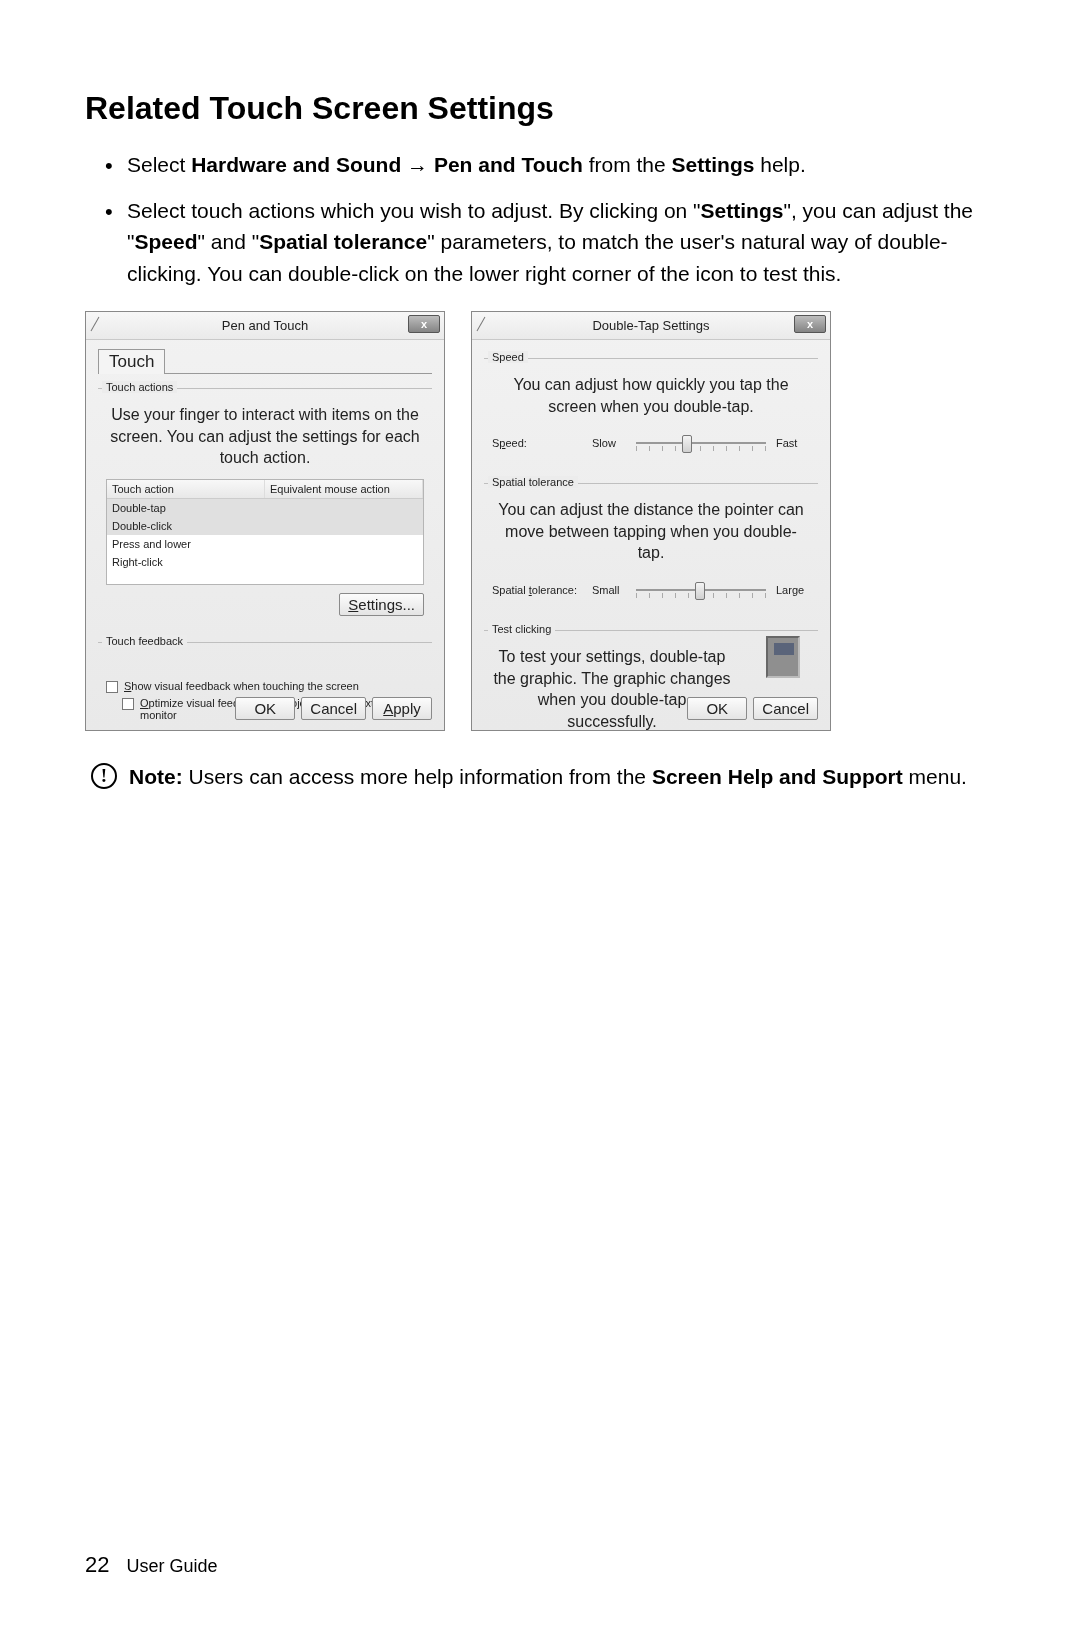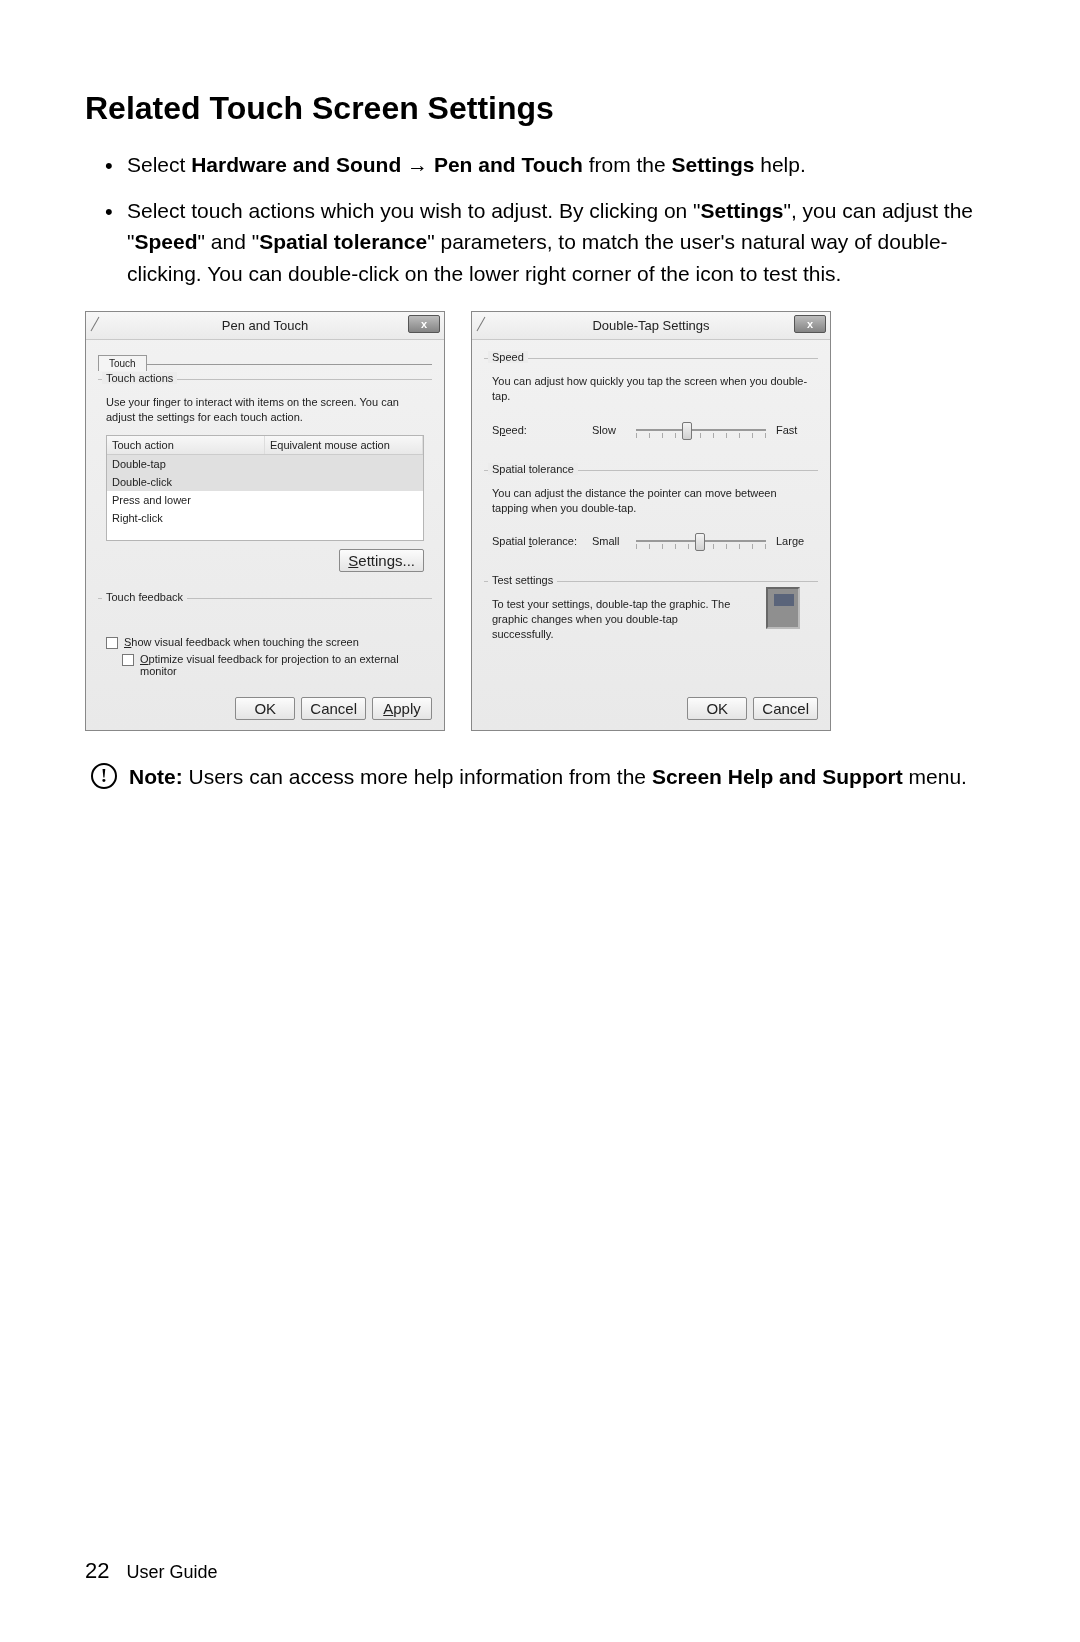--- a/index.html
+++ b/index.html
@@ -92,23 +92,23 @@
     padding: 8px 12px 10px 12px;
     position: absolute;
     top: 28px; left:0; right:0; bottom:0;
   }
   .tab {
     display:inline-block;
     border:1px solid #999;
     border-bottom:none;
     background:#f4f4f4;
     padding:2px 10px;
-    font-size:10px;
+    font-size:17px;
     position:relative;
-    top:7px;
+    top:1px;
     z-index:2;
   }
   .tabline {
     border-top:1px solid #999;
     margin-top:0;
   }
   .group {
     margin-top:10px;
     position:relative;
     padding:16px 8px 10px 8px;
@@ -120,21 +120,21 @@
     background: #ececec;
     padding:0 4px;
     font-size:11px;
   }
   .group::before{
     content:"";
     position:absolute;
     left:0;right:0;top:0;
     border-top:1px solid #bfbfbf;
   }
-  .desc { font-size:11px; line-height:1.35; }
+  .desc { font-size:16px; line-height:1.35;text-align:center; }
   .tbl {
     margin-top:10px;
     border:1px solid #b5b5b5;
     background:#fff;
     width:100%;
     height:106px;
     font-size:11px;
   }
   .tbl-head { display:flex; background:linear-gradient(#f8f8f8,#e8e8e8); border-bottom:1px solid #ccc;}
   .tbl-head > div{ flex:1; padding:3px 5px; border-right:1px solid #ddd;}
@@ -188,21 +188,21 @@
     display:flex;align-items:center;justify-content:center;
     font-weight:bold;
     font-size:19px;
     flex-shrink:0;
     margin-top:2px;
     font-family: Georgia, serif;
   }
   .pagefoot{
     position:absolute;
     left:85px;
-    bottom:58px;
+    bottom:64px;
     font-size:18px;
   }
   .pagefoot .pg{font-size:22px; margin-right:12px;}
   .underline-letter{ text-decoration: underline; }
 </style>
 </head>
 <body>
 
 <h1 class="heading">Related Touch Screen Settings</h1>
 
@@ -326,21 +326,21 @@
                 <span></span>
                 <span></span>
               </div>
             <div class="thumb" style="left:45%;"></div>
           </div>
           <div class="end">Large</div>
         </div>
       </div>
 
       <div class="group" style="margin-top:20px;position:relative;min-height:66px;">
-        <span class="group-label">Test settings</span>
+        <span class="group-label">Test clicking</span>
         <div class="desc" style="width:240px;">To test your settings, double-tap the graphic. The graphic changes when you double-tap successfully.</div>
         <div class="test-img"></div>
       </div>
 
       <div class="btn-row">
         <span class="btn">OK</span>
         <span class="btn">Cancel</span>
       </div>
     </div>
   </div>

